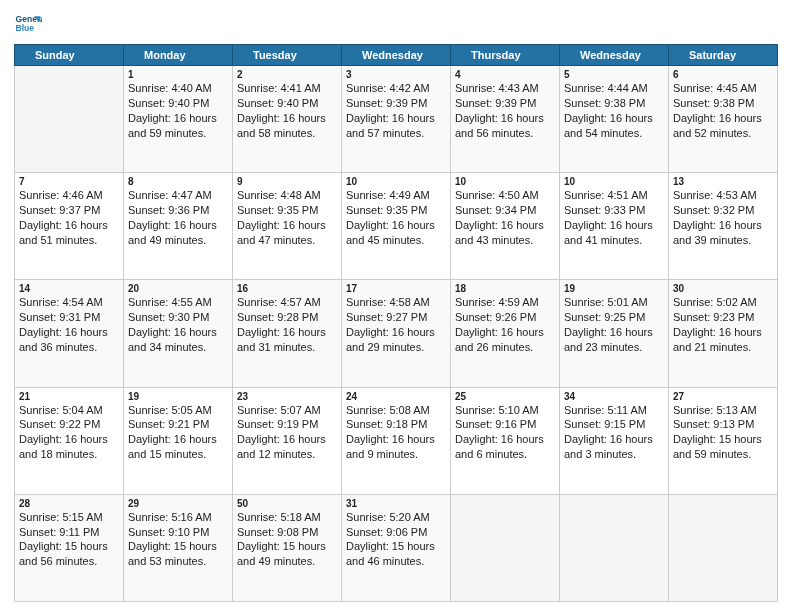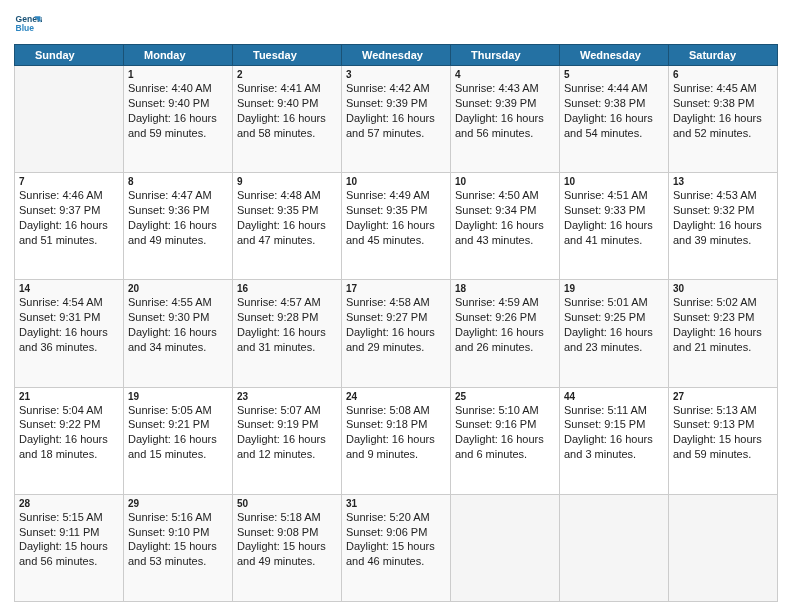--- a/index.html
+++ b/index.html
@@ -146,21 +146,21 @@
           <td><span class="day-number">18</span><span class="cell-text">Sunrise: 4:59 AM<br>Sunset: 9:26 PM<br>Daylight: 16 hours and 26 minutes.</span></td>
           <td><span class="day-number">19</span><span class="cell-text">Sunrise: 5:01 AM<br>Sunset: 9:25 PM<br>Daylight: 16 hours and 23 minutes.</span></td>
           <td><span class="day-number">30</span><span class="cell-text">Sunrise: 5:02 AM<br>Sunset: 9:23 PM<br>Daylight: 16 hours and 21 minutes.</span></td>
         </tr>
         <tr>
           <td><span class="day-number">21</span><span class="cell-text">Sunrise: 5:04 AM<br>Sunset: 9:22 PM<br>Daylight: 16 hours and 18 minutes.</span></td>
           <td><span class="day-number">19</span><span class="cell-text">Sunrise: 5:05 AM<br>Sunset: 9:21 PM<br>Daylight: 16 hours and 15 minutes.</span></td>
           <td><span class="day-number">23</span><span class="cell-text">Sunrise: 5:07 AM<br>Sunset: 9:19 PM<br>Daylight: 16 hours and 12 minutes.</span></td>
           <td><span class="day-number">24</span><span class="cell-text">Sunrise: 5:08 AM<br>Sunset: 9:18 PM<br>Daylight: 16 hours and 9 minutes.</span></td>
           <td><span class="day-number">25</span><span class="cell-text">Sunrise: 5:10 AM<br>Sunset: 9:16 PM<br>Daylight: 16 hours and 6 minutes.</span></td>
-          <td><span class="day-number">44</span><span class="cell-text">Sunrise: 5:11 AM<br>Sunset: 9:15 PM<br>Daylight: 16 hours and 3 minutes.</span></td>
+          <td><span class="day-number">34</span><span class="cell-text">Sunrise: 5:11 AM<br>Sunset: 9:15 PM<br>Daylight: 16 hours and 3 minutes.</span></td>
           <td><span class="day-number">27</span><span class="cell-text">Sunrise: 5:13 AM<br>Sunset: 9:13 PM<br>Daylight: 15 hours and 59 minutes.</span></td>
         </tr>
         <tr>
           <td><span class="day-number">28</span><span class="cell-text">Sunrise: 5:15 AM<br>Sunset: 9:11 PM<br>Daylight: 15 hours and 56 minutes.</span></td>
           <td><span class="day-number">29</span><span class="cell-text">Sunrise: 5:16 AM<br>Sunset: 9:10 PM<br>Daylight: 15 hours and 53 minutes.</span></td>
           <td><span class="day-number">50</span><span class="cell-text">Sunrise: 5:18 AM<br>Sunset: 9:08 PM<br>Daylight: 15 hours and 49 minutes.</span></td>
           <td><span class="day-number">31</span><span class="cell-text">Sunrise: 5:20 AM<br>Sunset: 9:06 PM<br>Daylight: 15 hours and 46 minutes.</span></td>
           <td class="empty-cell"></td>
           <td class="empty-cell"></td>
           <td class="empty-cell"></td>

